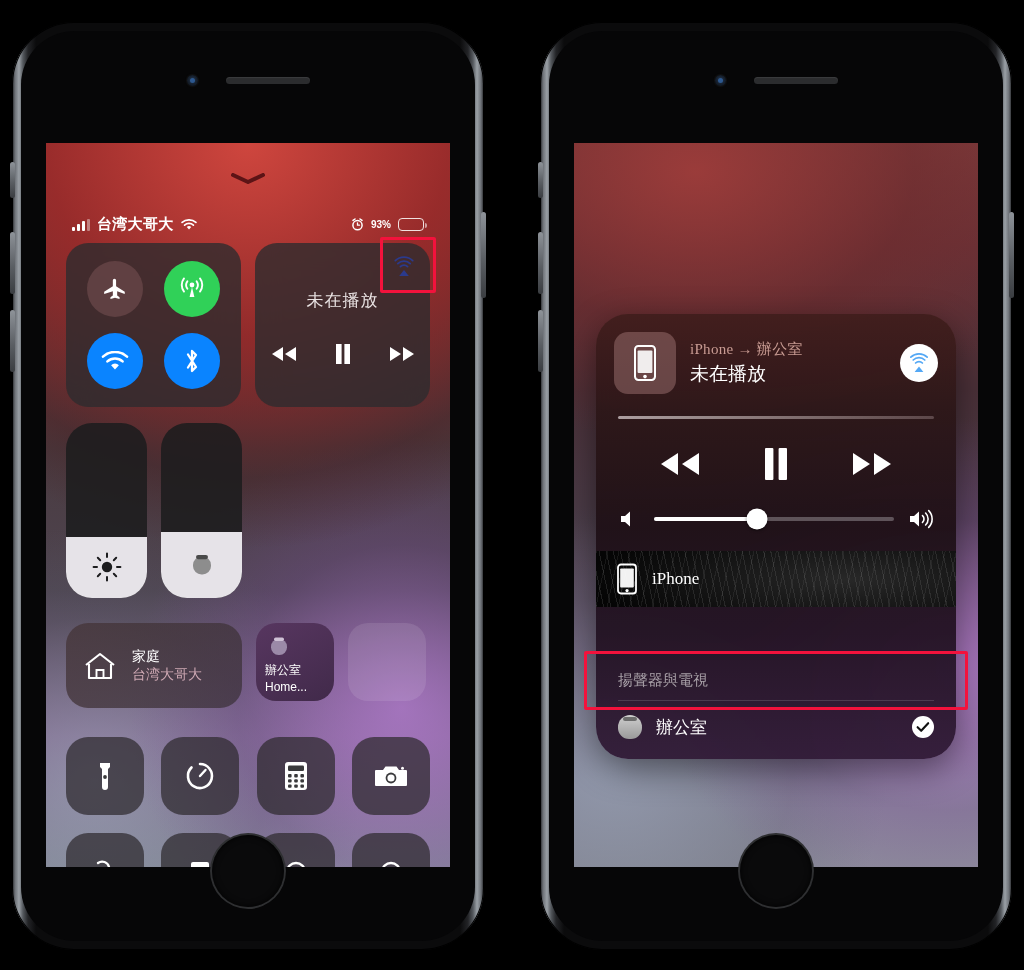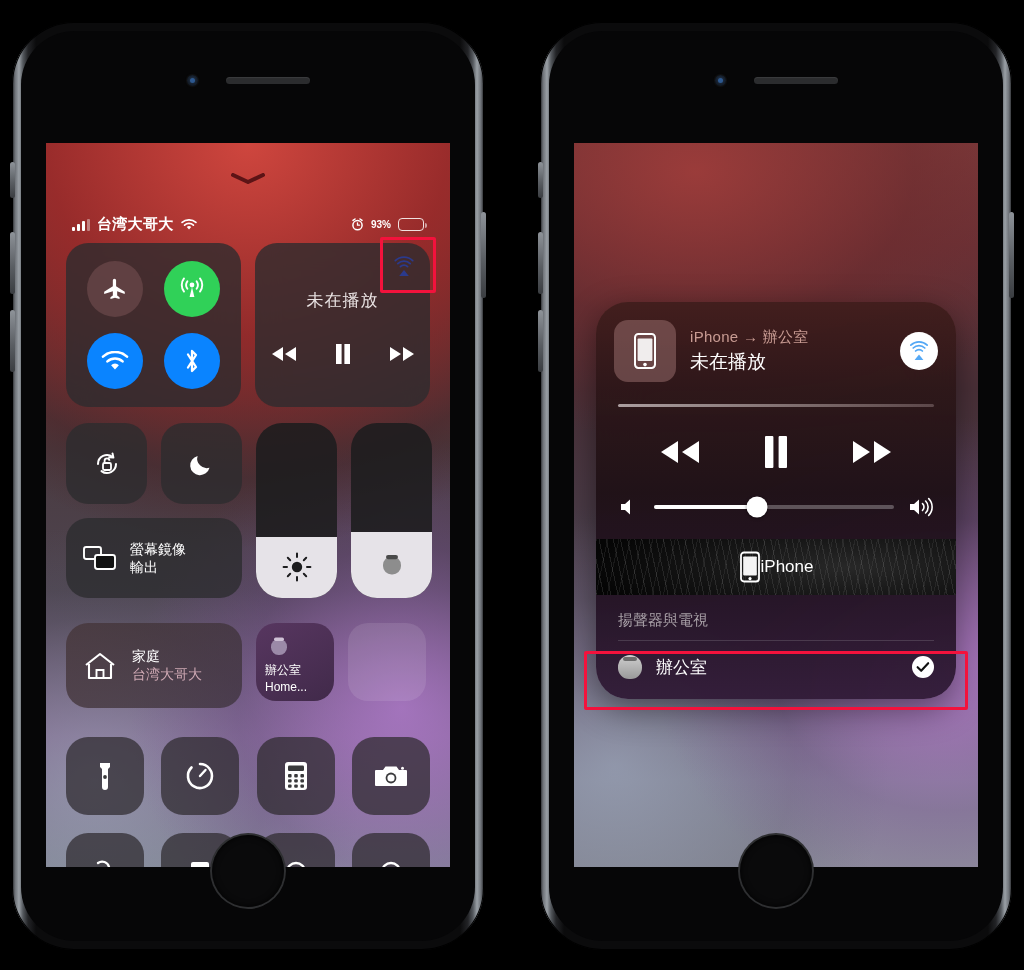--- a/index.html
+++ b/index.html
@@ -271,31 +271,32 @@
   }
   .row5 {
     position: absolute; top: 690px; left: 20px; right: 20px;
     display: flex; justify-content: space-between;
   }
   .row5 .app-tile { height: 78px; }
 
   
   .sheet {
     position: absolute;
-    left: 22px; right: 22px; top: 159px;
+    left: 22px; right: 22px; top: 171px;
     border-radius: 32px;
     background: linear-gradient(180deg,
       rgba(64,30,28,.94) 0%,
       rgba(44,22,24,.94) 22%,
       rgba(30,16,22,.95) 48%,
       rgba(34,18,34,.95) 72%,
       rgba(48,26,54,.95) 100%);
     backdrop-filter: blur(24px);
     overflow: hidden;
     box-shadow: 0 10px 34px rgba(0,0,0,.45);
+    font-family: Liberation Serif, serif;
   }
 
   .np-head { display: flex; align-items: center; padding: 18px 18px 0 18px; gap: 14px; }
   .np-art {
     width: 62px; height: 62px; border-radius: 14px;
     background: rgba(150,108,108,.55);
     display: flex; align-items: center; justify-content: center;
   }
   .np-meta { flex: 1; }
   .np-route { font-size: 15px; color: #c89b93; letter-spacing: .3px; }
@@ -332,38 +333,37 @@
     width: 43%; background: #fff; border-radius: 3px;
   }
   .vol-knob {
     position: absolute; left: 43%; top: 50%;
     transform: translate(-50%,-50%);
     width: 21px; height: 21px; border-radius: 50%; background: #fff;
     box-shadow: 0 1px 3px rgba(0,0,0,.5);
   }
 
   .dev-row {
-    display: flex; align-items: center; 
+    display: flex; align-items: center; gap: 14px;
     padding: 12px 20px; min-height: 52px;
     position: relative;
-    justify-content: center;
   }
   .dev-row.current {
     background:
       radial-gradient(120% 180% at 70% 50%, rgba(120,120,120,.30) 0%, rgba(0,0,0,0) 60%),
       repeating-linear-gradient(78deg, rgba(255,255,255,.10) 0 1px, rgba(0,0,0,0) 1px 7px),
       repeating-linear-gradient(102deg, rgba(255,255,255,.07) 0 1px, rgba(0,0,0,0) 1px 11px),
       #050505;
   }
   .dev-name { color: #fff; font-size: 17px; }
   .hl-right-device {
     position: absolute; left: 10px; right: 10px; top: 508px; height: 59px;
   }
   .dev-section-title {
-    color: #a9a1a8; font-size: 15px; padding: 16px 22px 10px 22px;
+    color: #a9a1a8; font-size: 15px; padding: 16px 22px 10px 22px; margin-top: 48px;
   }
   .dev-sep { height: 1px; background: rgba(255,255,255,.14); margin: 0 22px; }
   .dev-list-row {
     display: flex; align-items: center; gap: 14px;
     padding: 14px 22px 20px 22px;
   }
   .dev-check {
     margin-left: auto; width: 22px; height: 22px; border-radius: 50%;
     background: #fff; display: flex; align-items: center; justify-content: center;
   }
@@ -488,48 +488,20 @@
               </svg>
               <svg width="30" height="20" viewBox="0 0 30 20">
                 <path d="M3 3 V17 L14 10 Z" fill="#fff"></path>
                   <path d="M16 3 V17 L27 10 Z" fill="#fff"></path>
               </svg>
             </div>
           </div>
         </div>
 
         <div class="row2">
-          <div class="row2-left">
-            <div class="small-pair">
-              <div class="square-tile">
-                <svg width="32" height="32" viewBox="0 0 32 32">
-                  <path d="M7 16 a9 9 0 0 1 14.5 -7.1" stroke="#fff" stroke-width="2" fill="none" stroke-linecap="round"></path>
-                  <path d="M25 16 a9 9 0 0 1 -14.5 7.1" stroke="#fff" stroke-width="2" fill="none" stroke-linecap="round"></path>
-                  <path d="M21.5 5.4 L22.4 9.6 L18.2 9.3" stroke="#fff" stroke-width="2" fill="none" stroke-linecap="round" stroke-linejoin="round"></path>
-                  <rect x="12" y="15" width="8" height="7" rx="1.4" stroke="#fff" stroke-width="1.8" fill="none"></rect>
-                  <path d="M13.6 15 v-2.2 a2.4 2.4 0 0 1 4.8 0" stroke="#fff" stroke-width="1.8" fill="none"></path>
-                </svg>
-              </div>
-              <div class="square-tile">
-                <svg width="28" height="28" viewBox="0 0 28 28">
-                  <path d="M21.5 17.8 A9.6 9.6 0 0 1 9.6 5.9 A9.8 9.8 0 1 0 21.5 17.8 Z" fill="#fff"></path>
-                </svg>
-              </div>
-            </div>
-            <div class="mirror-tile">
-              <svg width="36" height="28" viewBox="0 0 36 28">
-                <rect x="2" y="3" width="17" height="12" rx="2.2" stroke="#fff" stroke-width="1.9" fill="none"></rect>
-                <rect x="13" y="11" width="20" height="14" rx="2.4" stroke="#fff" stroke-width="1.9" fill="#111"></rect>
-              </svg>
-              <div class="mirror-label">
-                <div>螢幕鏡像</div>
-                <div>輸出</div>
-              </div>
-            </div>
-          </div>
 
           <div class="sliders">
             <div class="v-slider">
               <div class="v-fill" id="brightness-fill" style="height: 35%;">
                 <svg width="34" height="34" viewBox="0 0 34 34">
                   <circle cx="17" cy="17" r="5.2" fill="#1c1c1e"></circle>
                   <g stroke="#1c1c1e" stroke-width="2" stroke-linecap="round">
                     <path d="M17 3.6 v3.4 M17 27 v3.4 M3.6 17 h3.4 M27 17 h3.4"></path>
                     <path d="M7.8 7.8 l2.4 2.4 M23.8 23.8 l2.4 2.4 M26.2 7.8 l-2.4 2.4 M10.2 23.8 l-2.4 2.4"></path>
                   </g>

